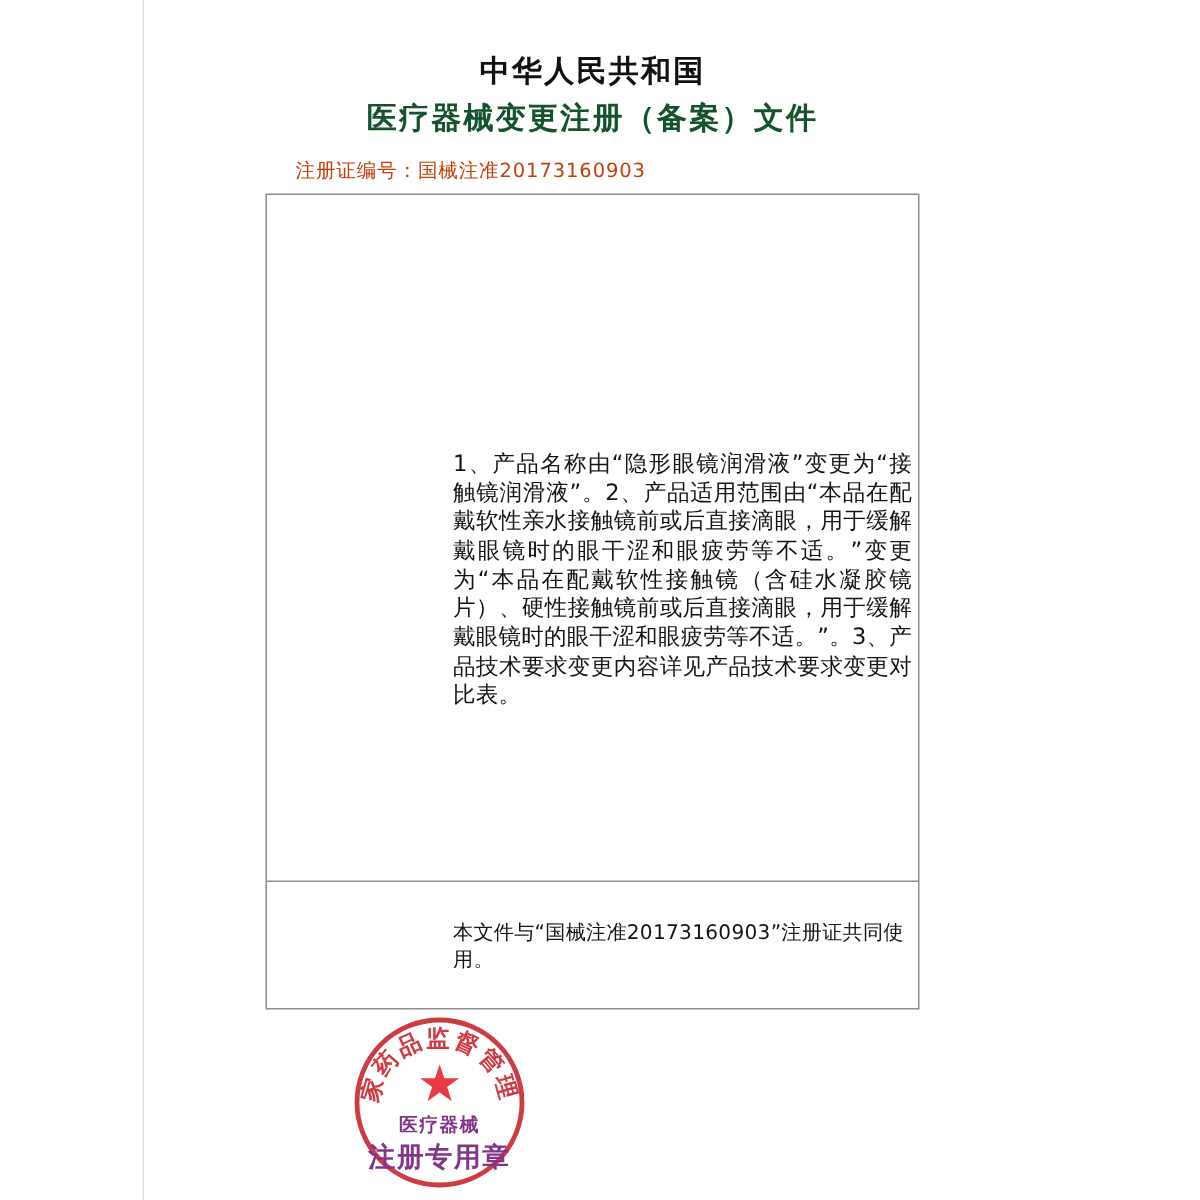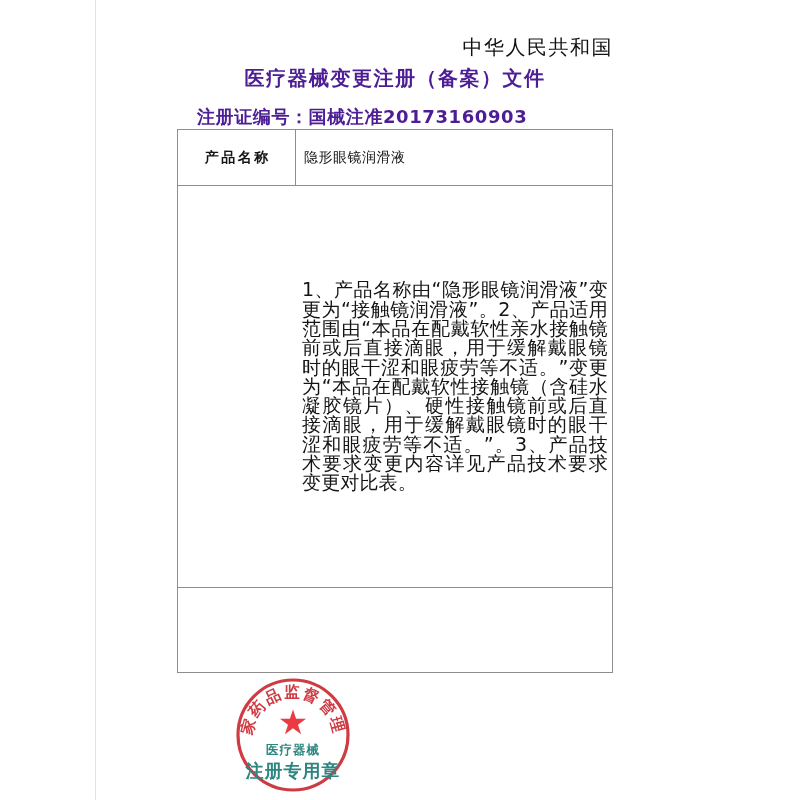--- a/index.html
+++ b/index.html
@@ -38,44 +38,42 @@
   
   .title-block {
     position: absolute;
     left: 177px;
     top: 33px;
     width: 436px;
     text-align: center;
   }
   .title-line1 {
     font-size: 20px;
-    font-weight: normal;
+    font-weight: bold;
     letter-spacing: 1.5px;
     line-height: 28px;
     color: #111;
-    text-align: right;
   }
   .title-line2 {
     font-size: 20px;
     font-weight: bold;
     letter-spacing: 1.5px;
     line-height: 30px;
     margin-top: 2px;
-    color: #4c1d95;
+    color: #14532d;
   }
 
   .regno {
     position: absolute;
     left: 197px;
     top: 105px;
-    font-size: 18px;
+    font-size: 13px;
     letter-spacing: 0.6px;
-    color: #4c1d95;
+    color: #c2410c;
     white-space: nowrap;
-    font-weight: bold;
   }
 
   
   .tbl {
     position: absolute;
     left: 177px;
     top: 129px;
     width: 436px;
     height: 544px;
     border: 1px solid #8d8d8d;
@@ -132,21 +130,21 @@
     position: absolute;
     left: 118px;
     top: 0;
     right: 0;
     height: 100%;
     box-sizing: border-box;
     display: flex;
     align-items: center;
   }
   .change-body .para {
-    font-size: 19px;
+    font-size: 15px;
     line-height: 19.3px;
     letter-spacing: 0.15px;
     padding: 0 4px 0 6px;
     text-align: justify;
     text-justify: inter-ideograph;
     color: #141414;
   }
 
   
   .remark-body {
@@ -208,21 +206,21 @@
     left: 0;
     top: 0;
     width: 118px;
     height: 118px;
     pointer-events: none;
   }
   .seal-l1, .seal-l2 {
     position: absolute;
     width: 100%;
     text-align: center;
-    color: #0f766e;
+    color: #701a75;
     font-weight: bold;
     letter-spacing: 1px;
     font-family: "DejaVu Sans", "Liberation Sans", sans-serif;
   }
   .seal-l1 { top: 66px; font-size: 12.5px; }
   .seal-l2 { top: 83px; font-size: 18px; }
 </style>
 </head>
 <body>
 
@@ -232,36 +230,31 @@
 
   <div class="title-block">
     <div class="title-line1">中华人民共和国</div>
     <div class="title-line2">医疗器械变更注册（备案）文件</div>
   </div>
 
   <div class="regno">注册证编号：国械注准20173160903</div>
 
   <div class="tbl">
 
-    <div class="row row-product">
-      <div class="cell-label">
-        <span class="lbl">产品名称</span>
-      </div>
-      <div class="cell-value">
-        <span class="val">隐形眼镜润滑液</span>
-      </div>
-    </div>
 
     <div class="row row-change">
       <div class="change-body">
         <div class="para">1、产品名称由“隐形眼镜润滑液”变更为“接触镜润滑液”。2、产品适用范围由“本品在配戴软性亲水接触镜前或后直接滴眼，用于缓解戴眼镜时的眼干涩和眼疲劳等不适。”变更为“本品在配戴软性接触镜（含硅水凝胶镜片）、硬性接触镜前或后直接滴眼，用于缓解戴眼镜时的眼干涩和眼疲劳等不适。”。3、产品技术要求变更内容详见产品技术要求变更对比表。</div>
       </div>
     </div>
 
     <div class="row row-remark">
+      <div class="remark-body">
+        <span class="val">本文件与“国械注准20173160903”注册证共同使用。</span>
+      </div>
     </div>
 
   </div>
 
 
   <div class="seal">
     <svg viewBox="0 0 118 118" xmlns="http://www.w3.org/2000/svg">
       <defs>
         <path id="arcPath" d="M 18 62 A 41 41 0 0 1 100 62" fill="none"></path>
       </defs>

